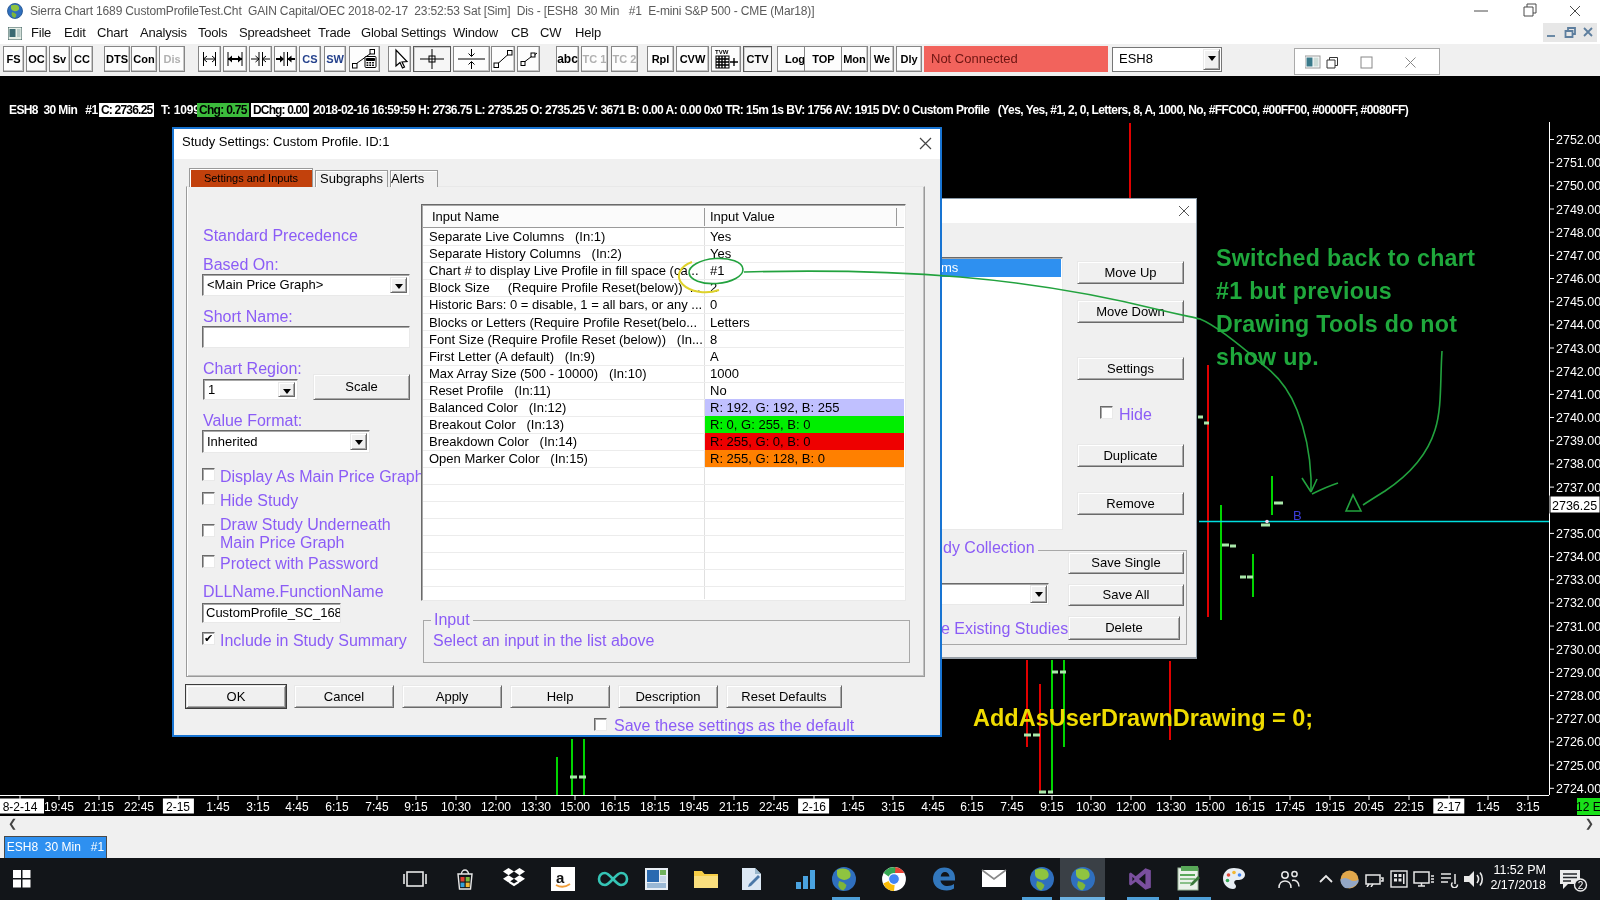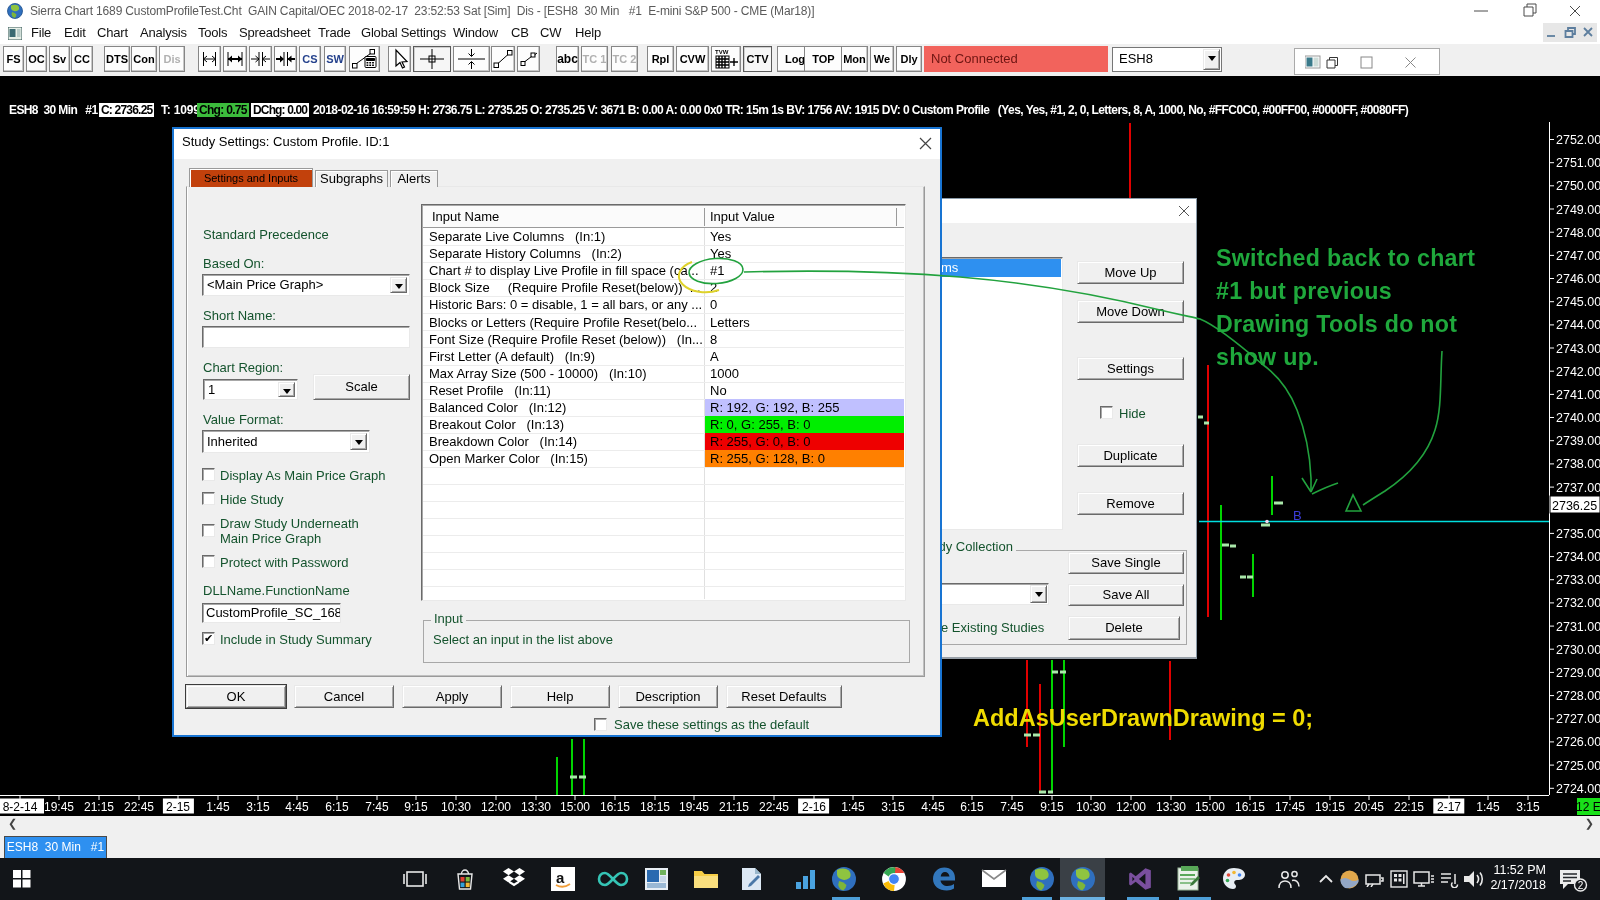--- a/index.html
+++ b/index.html
@@ -14,21 +14,21 @@
 .tbtn{position:absolute;top:2px;height:26px;background:#fdfdfd;border:1px solid #868686;box-shadow:inset -1px -1px 0 #c8c8c8;color:#000;font-size:11px;font-weight:bold;text-align:center;line-height:24px}
 .tbtn.dis{color:#b0b0b0}
 .tbtn svg{display:block;margin:0 auto}
 .tbtn.pressed{background:#f6f6f6;border-color:#5a5a5a;box-shadow:inset 1px 1px 0 #cfcfcf}
 .mitem{position:absolute;top:0;height:22px;line-height:22px}
 
 .btn{position:absolute;background:#f0f0f0;border:1px solid;border-color:#e9e9e9 #6a6a6a #6a6a6a #e9e9e9;box-shadow:inset 1px 1px 0 #ffffff,inset -1px -1px 0 #a8a8a8;font-size:13px;color:#000;text-align:center}
 .btn.def{outline:1.5px solid #3c3c3c}
 .sunk{position:absolute;background:#fff;border:1px solid;border-color:#6a6a6a #e9e9e9 #e9e9e9 #6a6a6a;box-shadow:inset 1px 1px 0 #a8a8a8}
 .cb{position:absolute;width:13px;height:13px;background:#fff;border:1px solid;border-color:#6a6a6a #e9e9e9 #e9e9e9 #6a6a6a;box-shadow:inset 1px 1px 0 #a8a8a8;font-size:11px;line-height:11px;text-align:center;color:#000}
-.lbl{position:absolute;font-size:13px;color:#14532d;white-space:nowrap}
+.lbl{position:absolute;font-size:16px;color:#8b5cf6;white-space:nowrap}
 .carrow{position:absolute;top:2px;right:2px;bottom:2px;width:17px;background:#f0f0f0;border:1px solid;border-color:#e9e9e9 #6a6a6a #6a6a6a #e9e9e9;box-shadow:inset 1px 1px 0 #fff,inset -1px -1px 0 #a8a8a8}
 .carrow:after{content:"";position:absolute;left:4px;top:6px;border:4px solid transparent;border-top:5px solid #000}
 
 #dlg2{left:697px;top:198px;width:500px;height:461px;background:#f0f0f0;border:1px solid #8a9aa8;border-bottom:2px solid #98a0a8}
 #dlg1{left:172px;top:127px;width:770px;height:610px;background:#f0f0f0;border:2px solid #1874d2}
 #chart{left:0;top:122px;width:1600px;height:694px;background:#000}
 #scrollrow{left:0;top:816px;width:1600px;height:15px;background:#f0f0f0;color:#444;font-size:11px}
 #tabrow2{left:0;top:831px;width:1600px;height:27px;background:#f0f0f0}
 #taskbar{left:0;top:858px;width:1600px;height:42px;background:#121519}
 .bluetab{position:absolute;background:#2e90f0;border:1px solid #4a4a4a;border-bottom:none;color:#fff;font-size:13px;text-align:center}
@@ -434,21 +434,21 @@
   <div class="abs" id="dlg1">
     <div class="abs" style="left:0;top:0;width:766px;height:30px;background:#fff"></div>
     <span class="abs" style="left:8px;top:5px;font-size:13px;color:#000">Study Settings: Custom Profile. ID:1</span>
     <svg class="abs" style="left:745px;top:8px" width="13" height="13" stroke="#444" stroke-width="1.2" fill="none">
         <path d="M1 1 l11 11 M12 1 l-11 11"></path>
       </svg>
 
     <div class="abs" style="left:12px;top:57px;width:739px;height:491px;background:#f0f0f0;border:1px solid #9a9a9a;border-top:1px solid #e8e8e8;box-shadow:inset 1px 0 0 #fff, inset -1px -1px 0 #c0c0c0"></div>
     <div class="abs" style="left:15px;top:39px;width:124px;height:19px;background:#c2410c;border:1px solid #9a9a9a;border-bottom:none;box-shadow:inset 1px 1px 0 #fff;z-index:2;font-size:11px;text-align:center;line-height:18px">Settings and Inputs</div>
     <div class="abs" style="left:141px;top:41px;width:73px;height:17px;background:#f0f0f0;border:1px solid #9a9a9a;border-bottom:none;box-shadow:inset 1px 1px 0 #fff;font-size:13px;text-align:center;line-height:16px">Subgraphs</div>
-    <div class="abs" style="left:216px;top:41px;width:48px;height:17px;background:#f0f0f0;border:1px solid #9a9a9a;border-bottom:none;box-shadow:inset 1px 1px 0 #fff;font-size:13px;text-align:center;line-height:16px">Alerts</div>
+    <div class="abs" style="left:216px;top:41px;width:48px;height:17px;background:#f0f0f0;border:1px solid #9a9a9a;border-bottom:none;box-shadow:inset 1px 1px 0 #fff;font-size:13px;line-height:16px">Alerts</div>
 
     <span class="lbl" style="left:29px;top:98px">Standard Precedence</span>
     <span class="lbl" style="left:29px;top:127px">Based On:</span>
     <div class="sunk" style="left:28px;top:145px;width:208px;height:22px;font-size:13px;line-height:20px;padding-left:4px">&lt;Main Price Graph&gt;<span class="carrow"></span></div>
     <span class="lbl" style="left:29px;top:179px">Short Name:</span>
     <div class="sunk" style="left:28px;top:197px;width:208px;height:22px"></div>
     <span class="lbl" style="left:29px;top:231px">Chart Region:</span>
     <div class="sunk" style="left:29px;top:250px;width:95px;height:21px;font-size:13px;line-height:19px;padding-left:4px">1<span class="carrow"></span></div>
     <div class="btn" style="left:139px;top:245px;width:97px;height:26px;line-height:24px">Scale</div>
     <span class="lbl" style="left:29px;top:283px">Value Format:</span>

